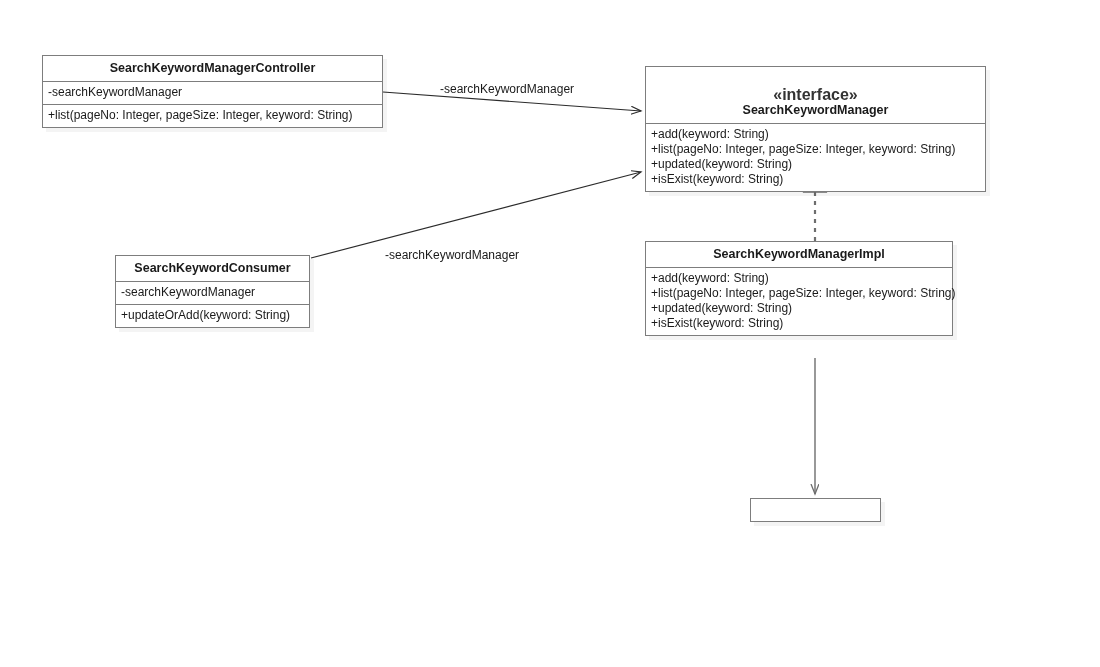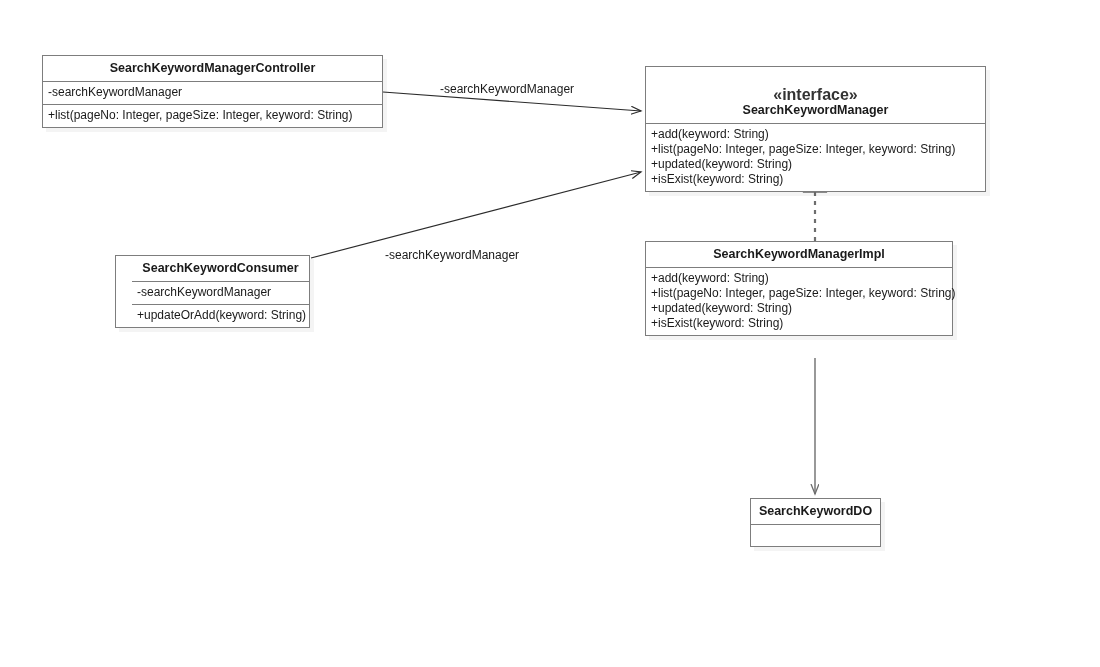--- a/index.html
+++ b/index.html
@@ -69,21 +69,21 @@
     position: absolute;
     font-size: 12px;
     color: #1a1a1a;
     white-space: nowrap;
     z-index: 3;
     background: transparent;
   }
   
   #box-controller { left: 42px;  top: 55px;  width: 341px; }
   #box-interface  { left: 645px; top: 66px;  width: 341px; }
-  #box-consumer   { left: 115px; top: 255px; width: 195px; padding-left: 16px; }
+  #box-consumer   { left: 115px; top: 255px; width: 195px; }
   #box-impl       { left: 645px; top: 241px; width: 308px; }
   #box-do         { left: 750px; top: 498px; width: 131px; }
 </style>
 </head>
 <body>
 
 <div id="canvas">
 
   <svg class="edges" viewBox="0 0 1100 667">
     <defs>
@@ -152,19 +152,16 @@
     </div>
     <div class="compartment">
       <div class="member">+add(keyword: String)</div>
       <div class="member">+list(pageNo: Integer, pageSize: Integer, keyword: String)</div>
       <div class="member">+updated(keyword: String)</div>
       <div class="member">+isExist(keyword: String)</div>
     </div>
   </div>
 
   <div class="uml-class" id="box-do">
-    <div class="compartment cls-title">
-      <span>SearchKeywordDO</span>
-    </div>
     <div class="compartment empty-compartment"></div>
   </div>
 
 </div>
 
 </body></html>

